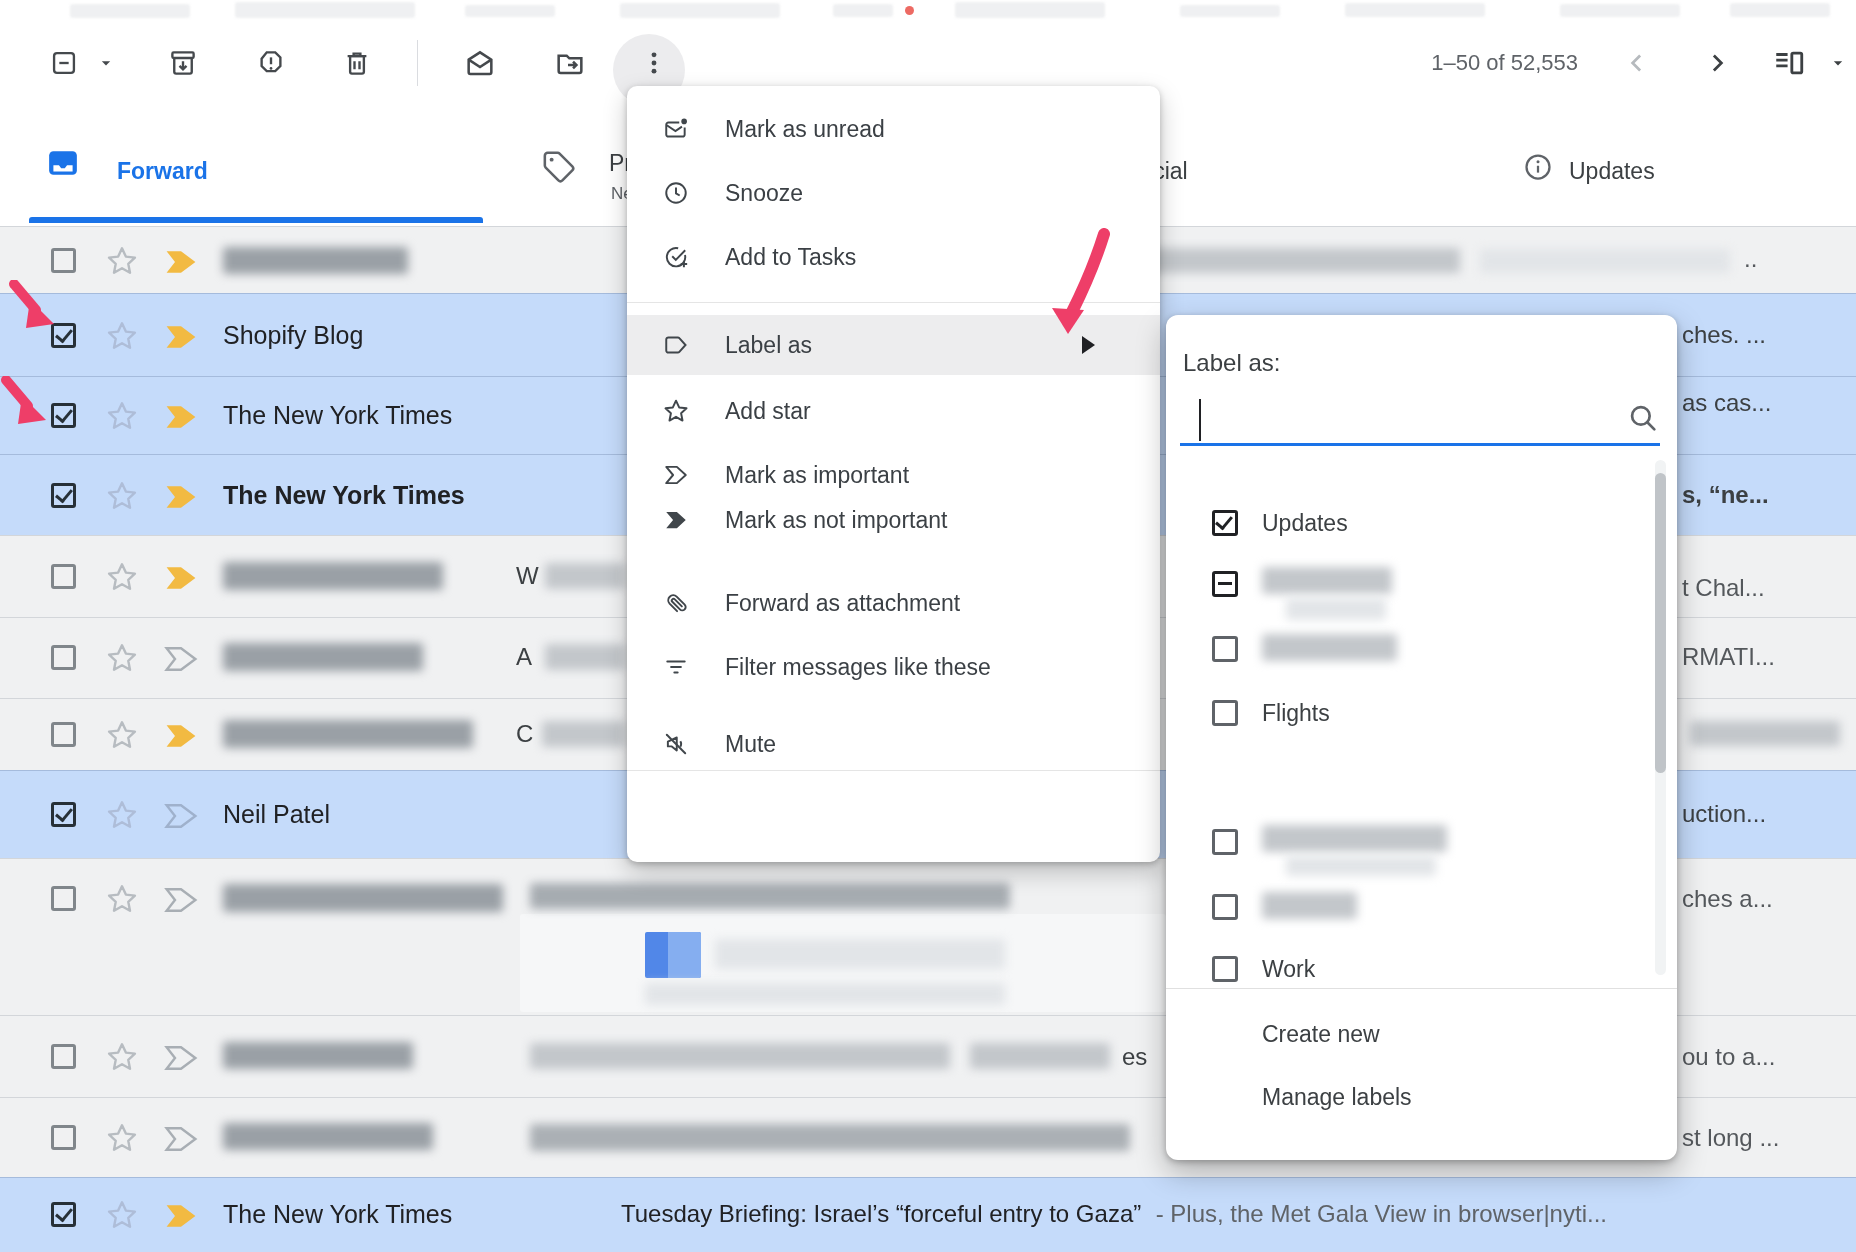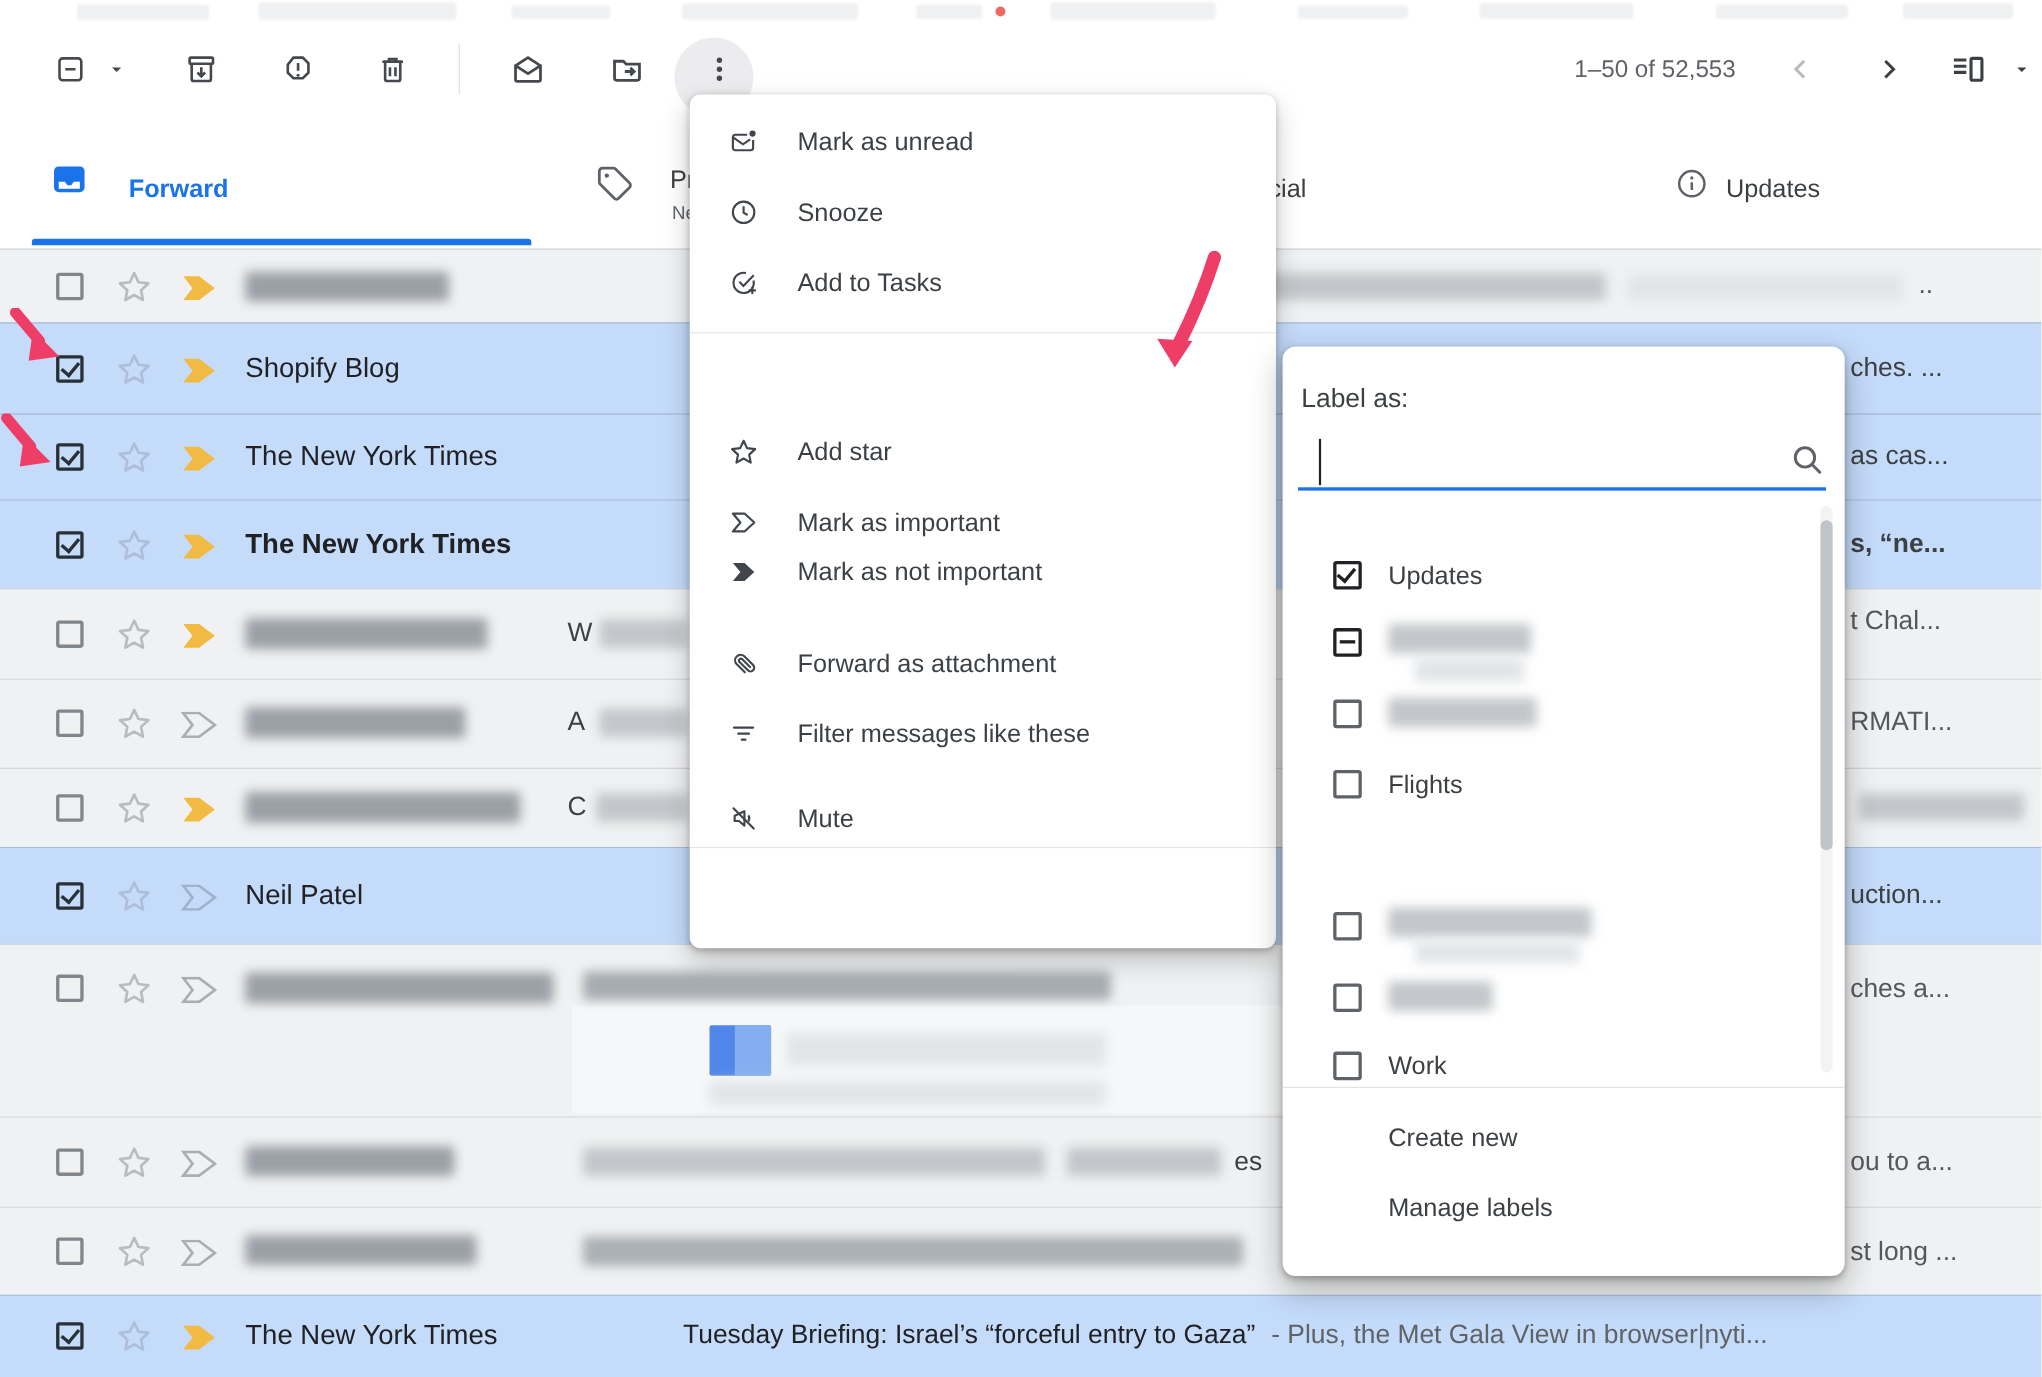--- a/index.html
+++ b/index.html
@@ -237,21 +237,21 @@
 
 <div class="row sel" style="top:376px;height:78px">
   <div class="cb dark" style="top:26px"></div>
   <svg class="star" style="top:23px" viewBox="0 0 24 24" fill="none" stroke="#aebdd8" stroke-width="1.8" stroke-linejoin="round">
       <path d="M12 2.5l2.9 6.2 6.8.8-5 4.6 1.3 6.7-6-3.4-6 3.4 1.3-6.7-5-4.6 6.8-.8z"></path>
     </svg>
   <svg class="mk" style="top:28px" viewBox="0 0 26 20">
       <path d="M1 1h12l12 9-12 9H1l7-9z" fill="#f2ba42"></path>
     </svg>
   <div class="sender" style="top:24px">The New York Times</div>
-  <div class="rsnip" style="top:24px">as cas...</div>
+  <div class="rsnip" style="top:12px">as cas...</div>
 </div>
 
 <div class="row sel" style="top:454px;height:81px">
   <div class="cb dark" style="top:28px"></div>
   <svg class="star" style="top:25px" viewBox="0 0 24 24" fill="none" stroke="#aebdd8" stroke-width="1.8" stroke-linejoin="round">
       <path d="M12 2.5l2.9 6.2 6.8.8-5 4.6 1.3 6.7-6-3.4-6 3.4 1.3-6.7-5-4.6 6.8-.8z"></path>
     </svg>
   <svg class="mk" style="top:30px" viewBox="0 0 26 20">
       <path d="M1 1h12l12 9-12 9H1l7-9z" fill="#f2ba42"></path>
     </svg>
@@ -263,21 +263,21 @@
   <div class="cb" style="top:28px"></div>
   <svg class="star" style="top:25px" viewBox="0 0 24 24" fill="none" stroke="#b7bcc1" stroke-width="1.8" stroke-linejoin="round">
       <path d="M12 2.5l2.9 6.2 6.8.8-5 4.6 1.3 6.7-6-3.4-6 3.4 1.3-6.7-5-4.6 6.8-.8z"></path>
     </svg>
   <svg class="mk" style="top:30px" viewBox="0 0 26 20">
       <path d="M1 1h12l12 9-12 9H1l7-9z" fill="#f2ba42"></path>
     </svg>
   <div class="blur dk" style="left:223px;top:26px;width:220px;height:28px"></div>
   <div class="subjfrag" style="left:516px;top:26px">W</div>
   <div class="blur" style="left:545px;top:27px;width:80px;height:26px"></div>
-  <div class="rsnip gray" style="top:15px">t Chal...</div>
+  <div class="rsnip gray" style="top:38px">t Chal...</div>
 </div>
 
 <div class="row read" style="top:617px;height:81px">
   <div class="cb" style="top:27px"></div>
   <svg class="star" style="top:24px" viewBox="0 0 24 24" fill="none" stroke="#b7bcc1" stroke-width="1.8" stroke-linejoin="round">
       <path d="M12 2.5l2.9 6.2 6.8.8-5 4.6 1.3 6.7-6-3.4-6 3.4 1.3-6.7-5-4.6 6.8-.8z"></path>
     </svg>
   <svg class="mk" style="top:29px" viewBox="0 0 26 20">
       <path d="M1 1h12l12 9-12 9H1l7-9z" fill="none" stroke="#a8aeb4" stroke-width="2"></path>
     </svg>
@@ -398,20 +398,29 @@
     <span class="mic">
       <svg width="26" height="26" viewBox="0 0 24 24" fill="none" stroke="#40464b" stroke-width="1.8">
         <path d="M20.3 10.2A8.5 8.5 0 1 1 14 3.9"></path>
           <path d="M8.5 11.3 11.8 14.7 20.5 5.8"></path>
           <path d="M19.3 15.5v6M16.3 18.5h6"></path>
       </svg>
       </span>
     <span class="mit">Add to Tasks</span>
   </div>
   <div class="mdiv" style="top:216px"></div>
+  <div class="mi hl" style="top:229px">
+    <span class="mic">
+      <svg width="26" height="26" viewBox="0 0 24 24" fill="none" stroke="#40464b" stroke-width="1.8">
+        <path d="M3 7a2 2 0 0 1 2-2h8.6c.6 0 1.1.2 1.5.7L20.8 12l-5.7 6.3c-.4.5-.9.7-1.5.7H5a2 2 0 0 1-2-2z"></path>
+      </svg>
+      </span>
+    <span class="mit">Label as</span>
+    <span class="subarrow" style="top:21px"></span>
+  </div>
   <div class="mi" style="top:295px">
     <span class="mic">
       <svg width="26" height="26" viewBox="0 0 24 24" fill="none" stroke="#40464b" stroke-width="1.8" stroke-linejoin="round">
         <path d="M12 2.5l2.9 6.2 6.8.8-5 4.6 1.3 6.7-6-3.4-6 3.4 1.3-6.7-5-4.6 6.8-.8z"></path>
       </svg>
       </span>
     <span class="mit">Add star</span>
   </div>
   <div class="mi" style="top:359px">
     <span class="mic">

